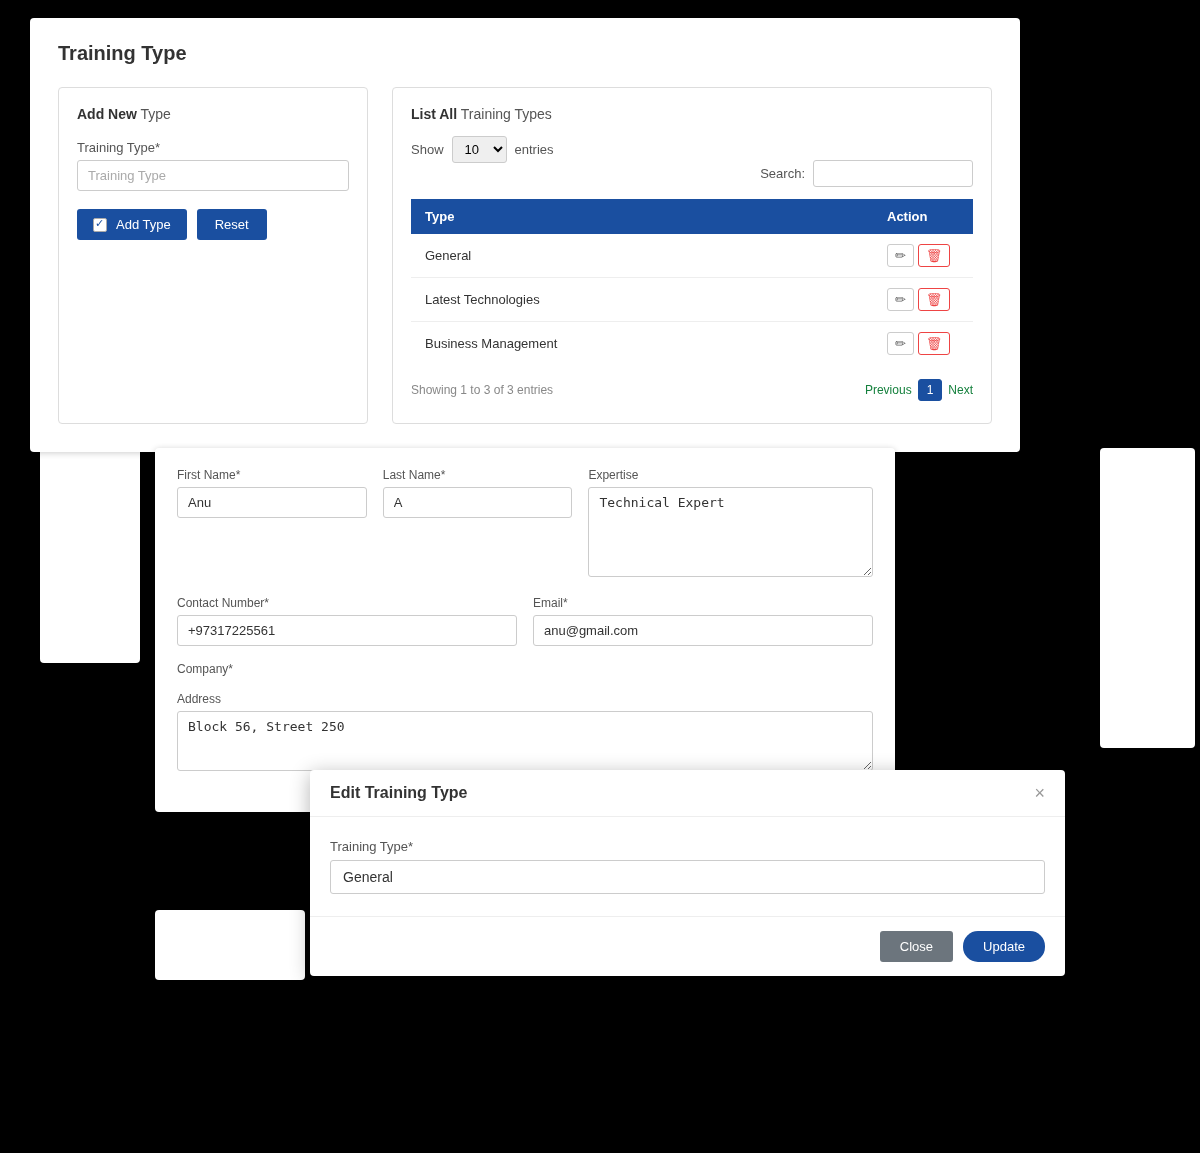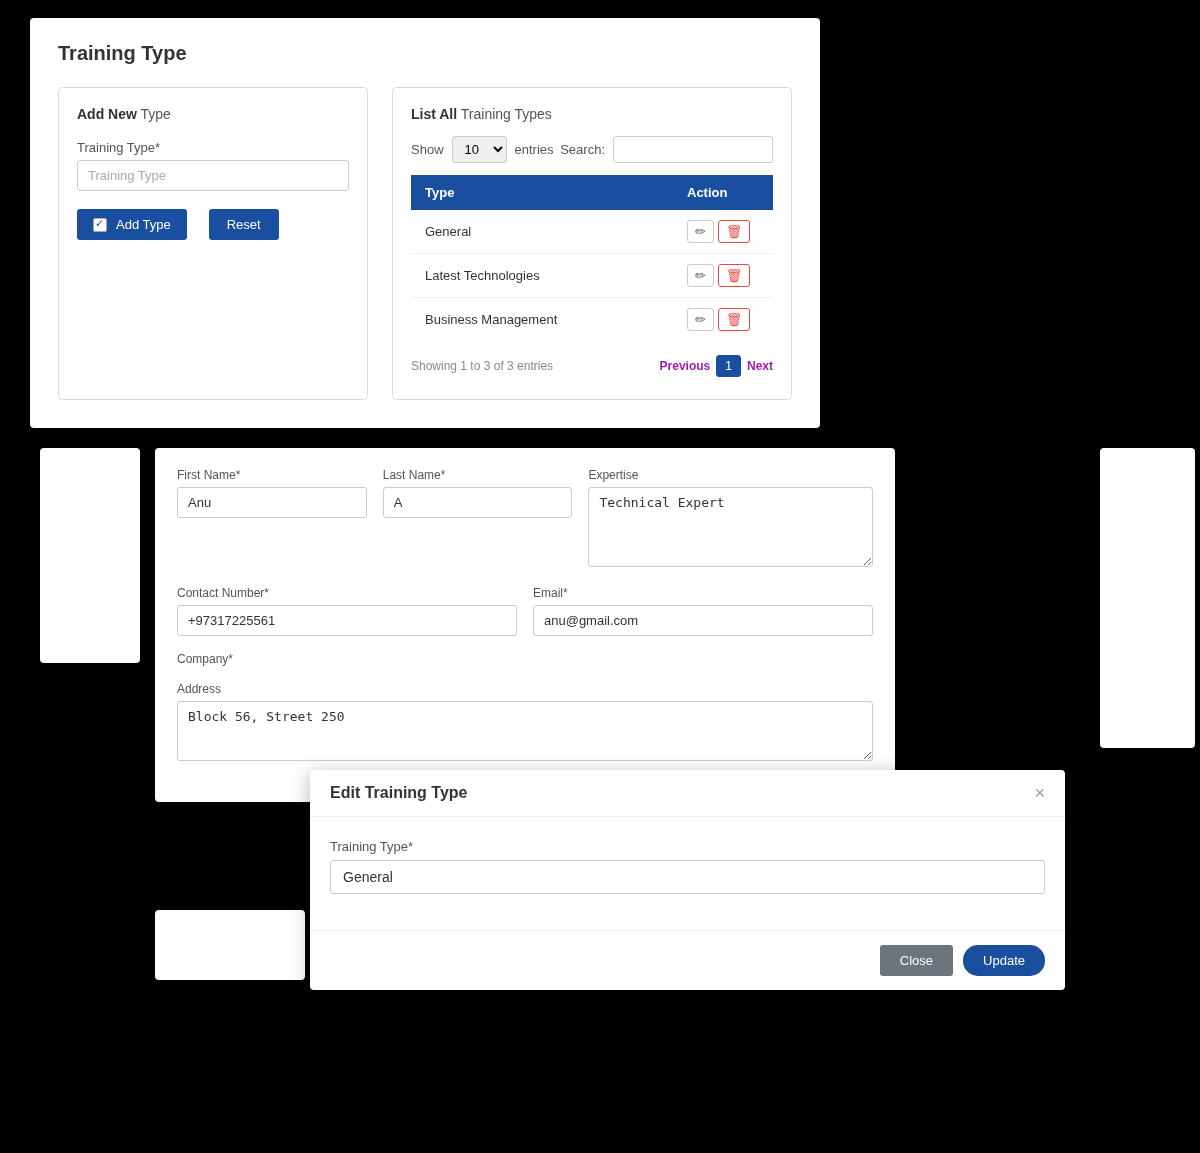--- a/index.html
+++ b/index.html
@@ -12,21 +12,21 @@
       min-height: 1153px;
       position: relative;
       overflow: hidden;
     }
 
     
     .main-panel {
       position: absolute;
       top: 18px;
       left: 30px;
-      width: 790px;
+      width: 990px;
       background: #fff;
       border-radius: 4px;
       box-shadow: 0 1px 6px rgba(0,0,0,0.2);
       padding: 24px 28px 28px 28px;
     }
 
     .main-panel .page-title {
       font-size: 20px;
       font-weight: 600;
       color: #333;
@@ -52,21 +52,20 @@
       color: #555;
       margin-bottom: 18px;
     }
 
     .add-new-box .box-title strong {
       color: #333;
       font-weight: 700;
     }
 
     .form-group {
-      margin-bottom: 14px;
     }
 
     .form-group label {
       display: block;
       font-size: 13px;
       color: #555;
       margin-bottom: 5px;
     }
 
     .form-group input[type="text"],
@@ -81,21 +80,21 @@
       outline: none;
     }
 
     .form-group input[type="text"]::placeholder,
     .form-group textarea::placeholder {
       color: #aaa;
     }
 
     .btn-group {
       display: flex;
-      gap: 22px;
+      gap: 10px;
       margin-top: 18px;
     }
 
     .btn-primary {
       background: #1a4fa0;
       color: #fff;
       border: none;
       padding: 8px 16px;
       border-radius: 3px;
       cursor: pointer;
@@ -156,20 +155,21 @@
       font-size: 13px;
       appearance: auto;
     }
 
     .search-box {
       display: flex;
       align-items: center;
       gap: 8px;
       font-size: 13px;
       color: #555;
+      margin-top: 24px;
     }
 
     .search-box input {
       border: 1px solid #ccc;
       border-radius: 3px;
       padding: 5px 10px;
       font-size: 13px;
       width: 160px;
     }
 
@@ -253,26 +253,25 @@
       font-size: 12px;
     }
 
     .pagination .page-btn.active {
       background: #1a4fa0;
       color: #fff;
       border-color: #1a4fa0;
     }
 
     .pagination .page-nav {
-      color: #a21caf;
+      color: #15803d;
       font-size: 12px;
       cursor: pointer;
       background: none;
       border: none;
-      font-weight: bold;
     }
 
     
     .contact-panel {
       position: absolute;
       top: 448px;
       left: 155px;
       width: 740px;
       background: #fff;
       border-radius: 4px;
@@ -309,21 +308,21 @@
       border: 1px solid #ccc;
       border-radius: 3px;
       padding: 7px 10px;
       font-size: 13px;
       color: #333;
       outline: none;
     }
 
     .field-group textarea {
       resize: vertical;
-      height: 80px;
+      height: 90px;
     }
 
     .address-area {
       margin-bottom: 16px;
     }
 
     .address-area label {
       display: block;
       font-size: 12px;
       color: #555;

